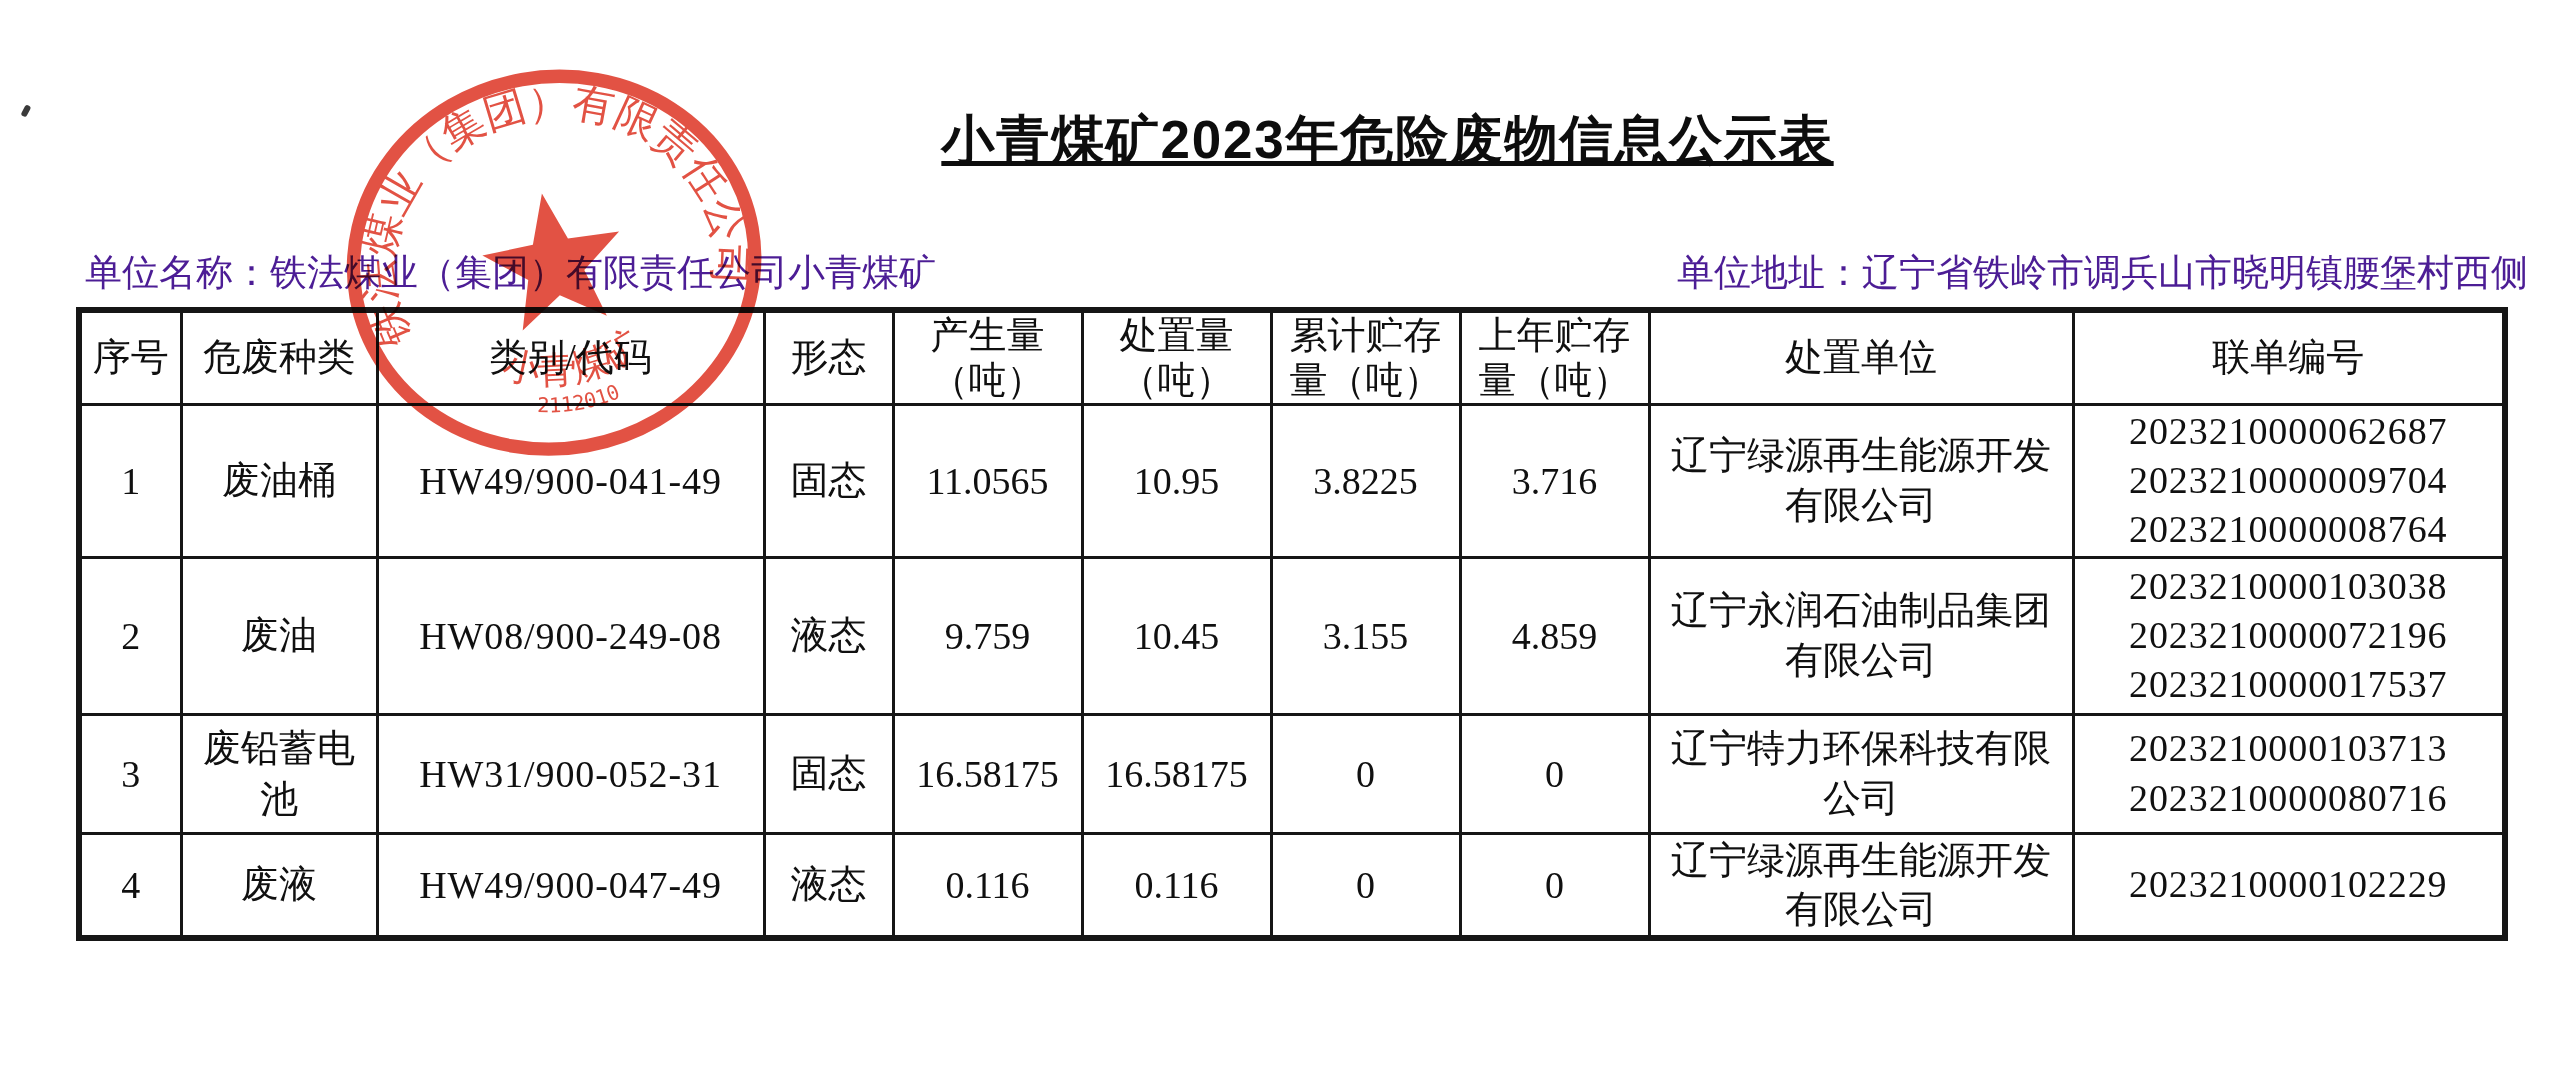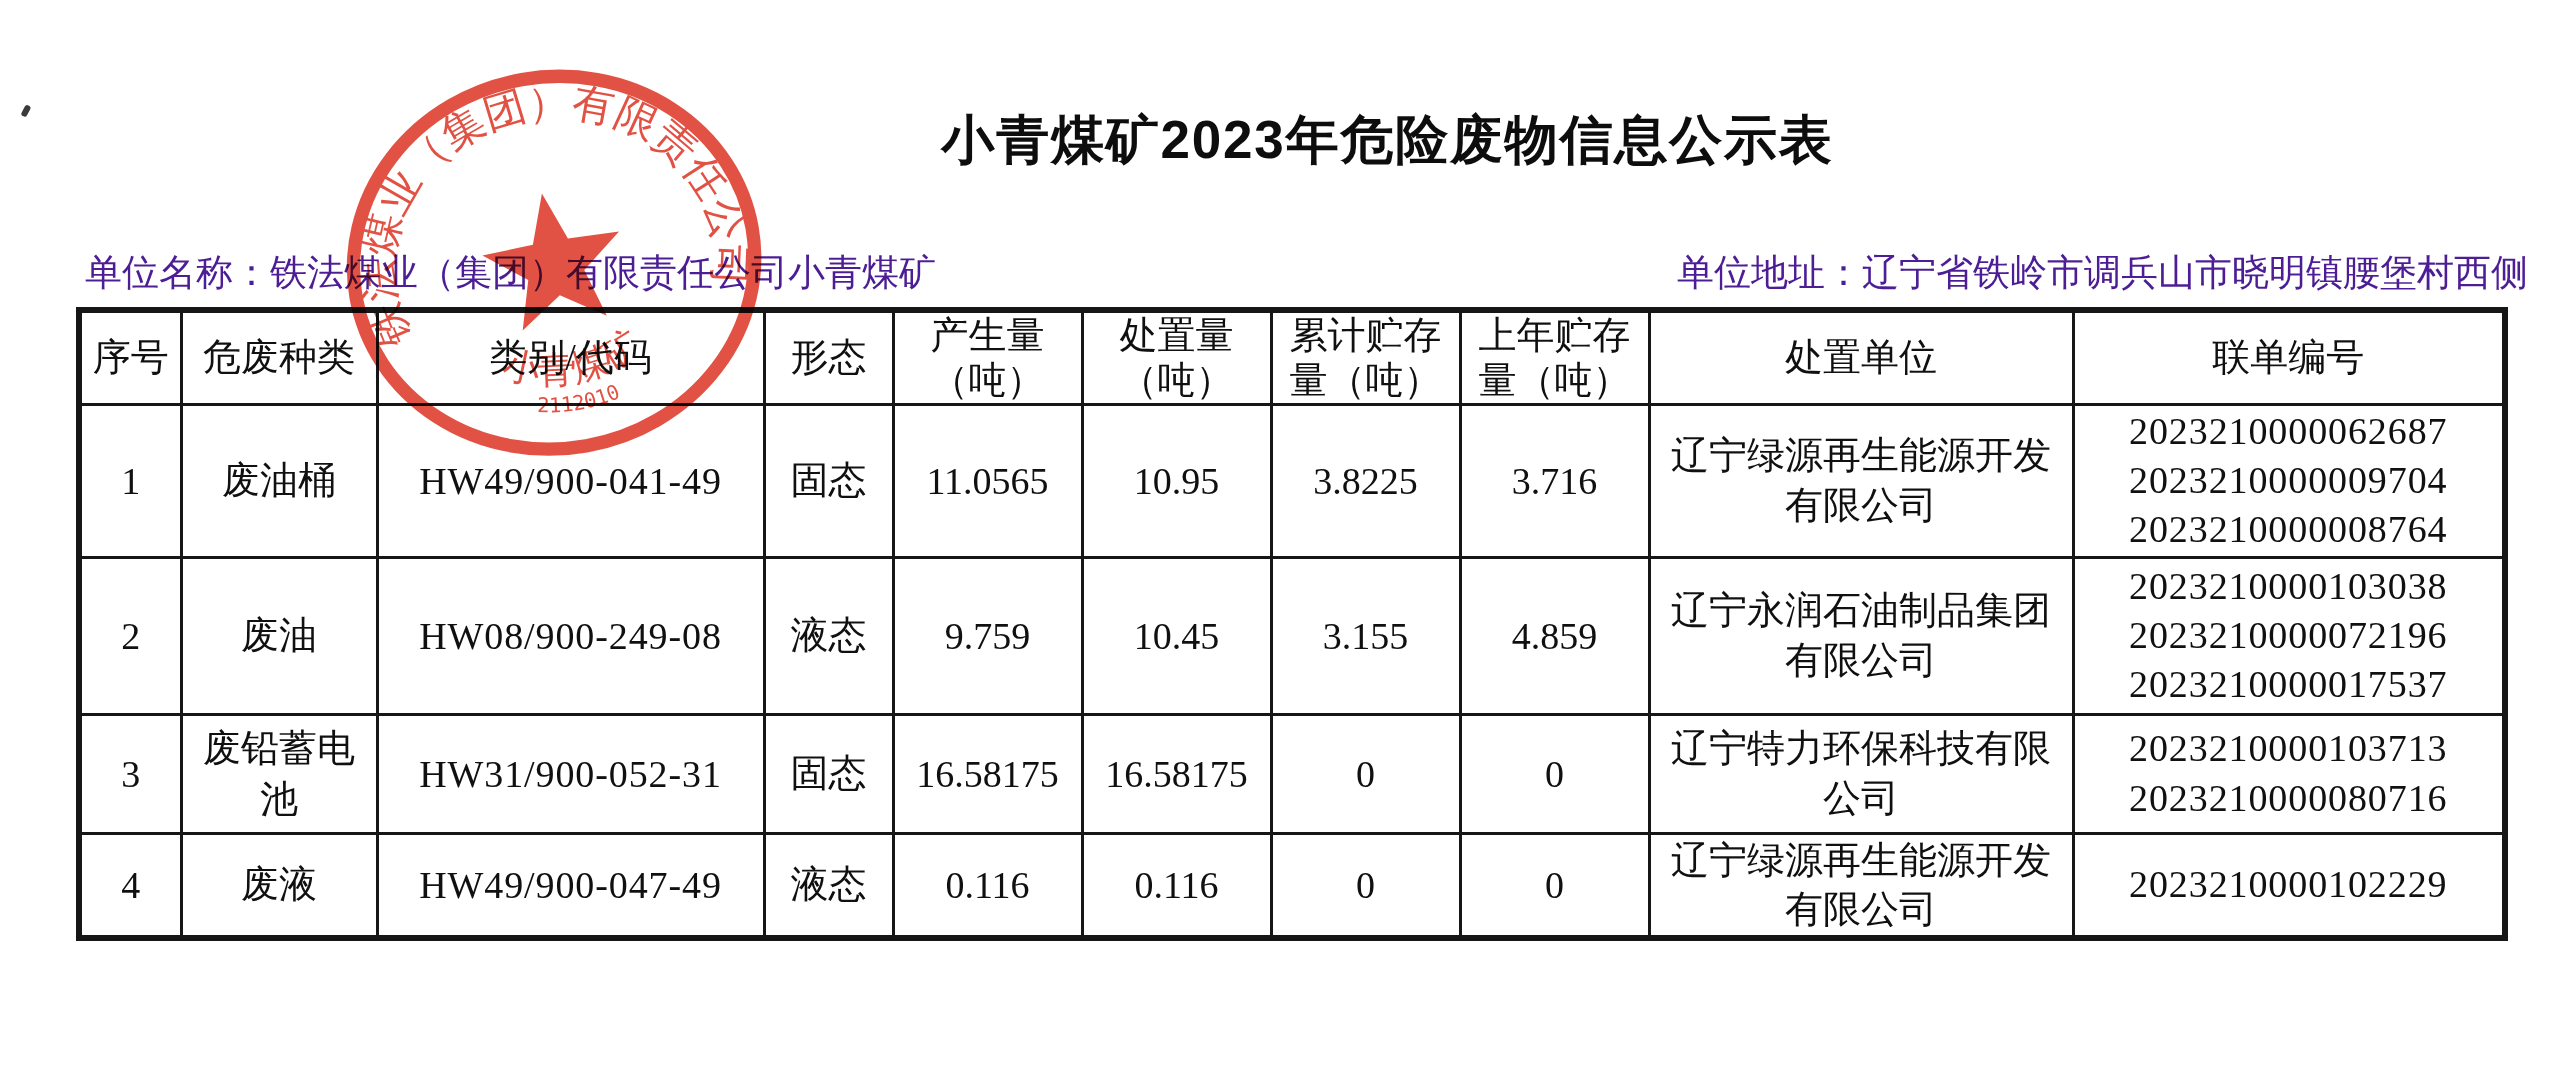--- a/index.html
+++ b/index.html
@@ -1,20 +1,20 @@
 <!DOCTYPE html>
 <html style="font-size:14.2px"><head>
 <meta charset="utf-8">
 <style>
   html,body{margin:0;padding:0;background:#ffffff;}
   .page{position:relative;width:2576px;height:1074px;background:#ffffff;overflow:hidden;
         font-family:"Liberation Serif", serif;color:#111;}
   .doc-title{position:absolute;left:876px;top:105px;width:1023px;text-align:center;
              font-family:"Liberation Sans", sans-serif;font-weight:bold;font-size:53px;
-             letter-spacing:1.8px;color:#0d0d0d;}
+             letter-spacing:1.8px;color:#0d0d0d;text-decoration:underline;}
   .meta-line{position:absolute;top:248px;font-size:37px;white-space:nowrap;color:#4c1d95;}
   .meta-name{left:85px;}
   .meta-addr{left:1657px;margin-left:20px;}
   .scan-speck{position:absolute;left:23px;top:105px;width:6.2px;height:11.6px;background:#3a3a3a;
               border-radius:2.7px;transform:rotate(28deg);}
   
   table.sheet{position:absolute;left:76px;top:307px;border-collapse:collapse;table-layout:fixed;
               width:2425px;border-radius:7px;}
   table.sheet td{border:3.6px solid #161616;text-align:center;vertical-align:middle;
                  font-size:38px;padding:0 5.3px;word-break:break-all;color:#101010;}

